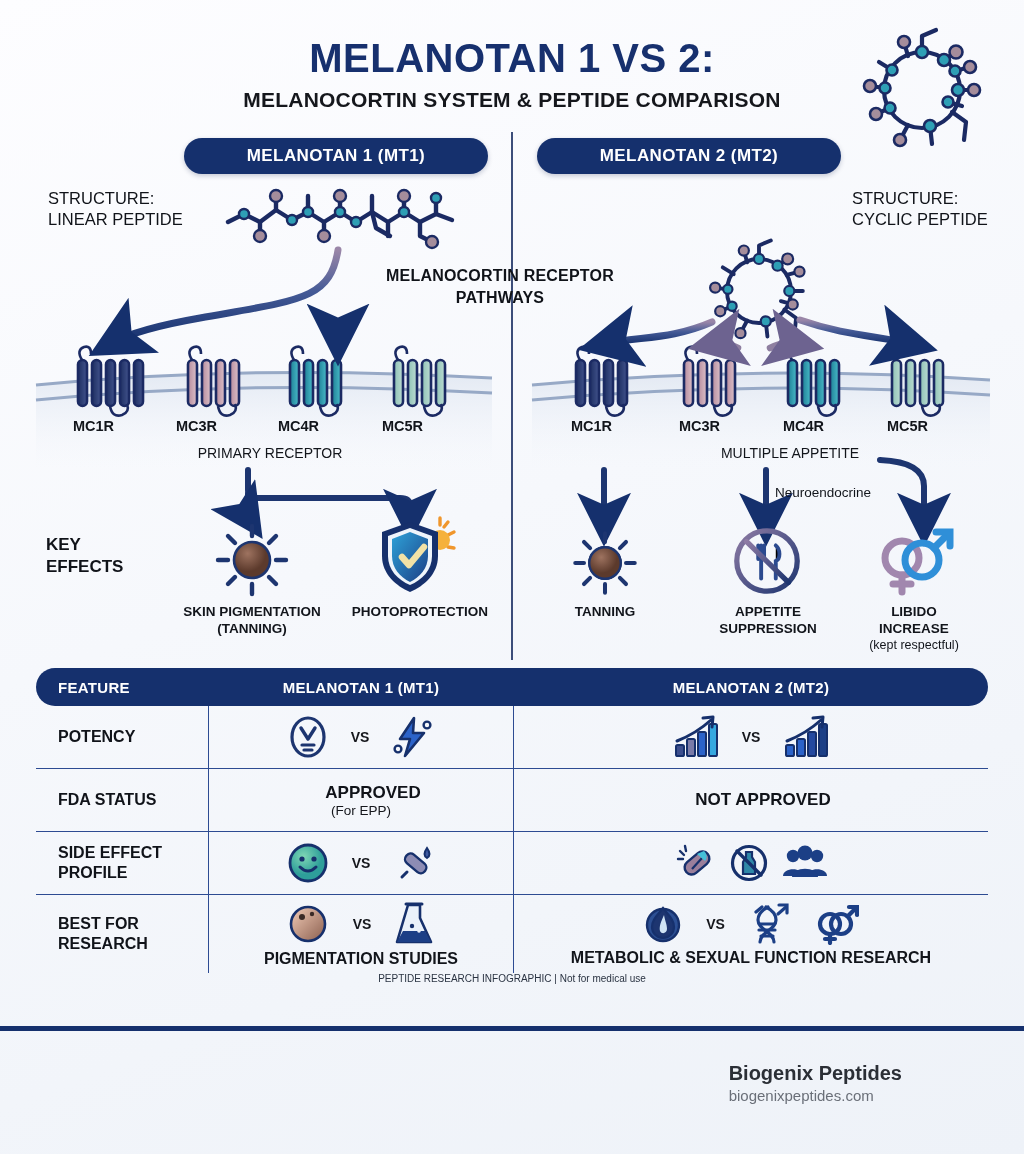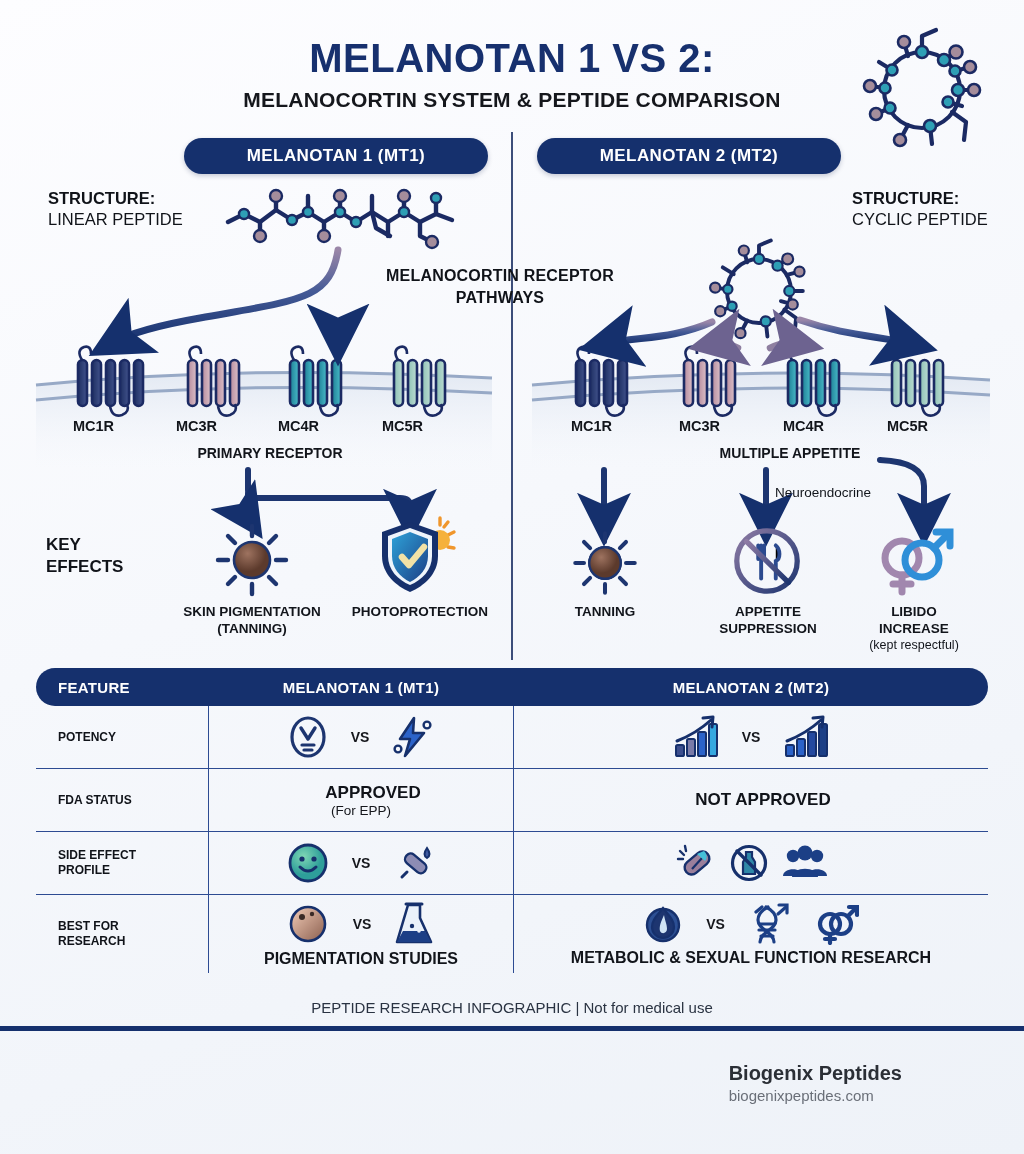--- a/index.html
+++ b/index.html
@@ -31,57 +31,57 @@
     position:absolute;height:36px;border-radius:20px;
     background:#15306d;color:#fff;display:flex;align-items:center;justify-content:center;
     font-size:17px;font-weight:bold;letter-spacing:.4px;
     box-shadow:0 2px 5px rgba(10,25,70,.22);
   }
   #pill-mt1{left:184px;top:138px;width:304px;}
   #pill-mt2{left:537px;top:138px;width:304px;}
   .divider-v{position:absolute;left:511px;top:132px;width:2px;height:528px;background:#1b2f63;opacity:.85;}
   
   .struct{position:absolute;font-size:16.5px;line-height:1.25;color:#101319;}
-  .struct b{font-weight:bold;display:block;}
+  .struct b{font-weight:normal;display:block;}
   #struct-l{left:48px;top:188px;text-align:left;}
   #struct-r{left:852px;top:188px;text-align:left;}
   
   .pathway{
     position:absolute;left:355px;top:265px;width:290px;text-align:center;
     font-size:16px;font-weight:bold;color:#101319;line-height:1.35;letter-spacing:.2px;
   }
   
   .rlabel{position:absolute;font-size:14.5px;font-weight:bold;color:#12151b;text-align:left;width:76px;}
-  .rcaption{position:absolute;font-size:14px;font-weight:bold;color:#12151b;text-align:center;}
+  .rcaption{position:absolute;font-size:14px;font-weight:normal;color:#12151b;text-align:center;}
   
   .keyeff{position:absolute;left:46px;top:534px;font-size:17px;font-weight:bold;color:#101319;line-height:1.3;}
   .efflabel{position:absolute;text-align:center;font-size:13.5px;font-weight:bold;color:#12151b;line-height:1.25;}
   .efflabel .sub{font-weight:normal;font-size:12.5px;}
   .neuro{position:absolute;left:775px;top:485px;font-size:13.5px;color:#12151b;}
   
   .tbl{position:absolute;left:36px;top:668px;width:952px;}
   .thead{
     display:flex;height:38px;background:#15306d;border-radius:19px;color:#fff;
     align-items:center;font-size:15px;font-weight:bold;letter-spacing:.3px;
   }
   .thead .c0{width:172px;padding-left:22px;box-sizing:border-box;}
   .thead .c1{width:306px;text-align:center;box-sizing:border-box;}
   .thead .c2{flex:1;text-align:center;box-sizing:border-box;}
   .trow{display:flex;border-bottom:1.6px solid #2d4b92;min-height:62px;align-items:center;}
   .trow.last{border-bottom:none;}
-  .cell0{width:172px;padding-left:22px;box-sizing:border-box;font-size:12px;font-weight:bold;color:#101319;line-height:1.25;}
+  .cell0{width:172px;padding-left:22px;box-sizing:border-box;font-size:16px;font-weight:bold;color:#101319;line-height:1.25;}
   .cell1{width:306px;box-sizing:border-box;display:flex;flex-direction:column;align-items:center;justify-content:center;
          border-left:1.6px solid #2d4b92;border-right:1.6px solid #2d4b92;align-self:stretch;}
   .cell2{flex:1;box-sizing:border-box;display:flex;flex-direction:column;align-items:center;justify-content:center;align-self:stretch;}
   .iconrow{display:flex;align-items:center;justify-content:center;gap:23px;}
   .vs{font-size:14px;font-weight:bold;color:#15171c;}
   .statusbig{font-size:17px;font-weight:bold;color:#101319;text-align:right;margin-left:24px;}
   .statussub{font-size:13.5px;color:#15171c;text-align:center;}
   .cellcap{font-size:16px;font-weight:bold;color:#12151b;margin-top:3px;text-align:center;}
-  .tfoot{margin-top:26px;text-align:center;font-size:15px;color:#2a3342;}
+  .tfoot{margin-top:0;text-align:center;font-size:10px;color:#2a3342;}
   
   .botline{position:absolute;left:0;top:1026px;width:1024px;height:5px;background:#15306d;}
   .brand{position:absolute;right:122px;top:1062px;text-align:left;}
   .brand .nm{font-size:20px;font-weight:bold;color:#2b2f36;}
   .brand .url{font-size:15px;color:#6a6f78;margin-top:2px;}
 </style>
 </head>
 <body>
 
 <div id="page">

